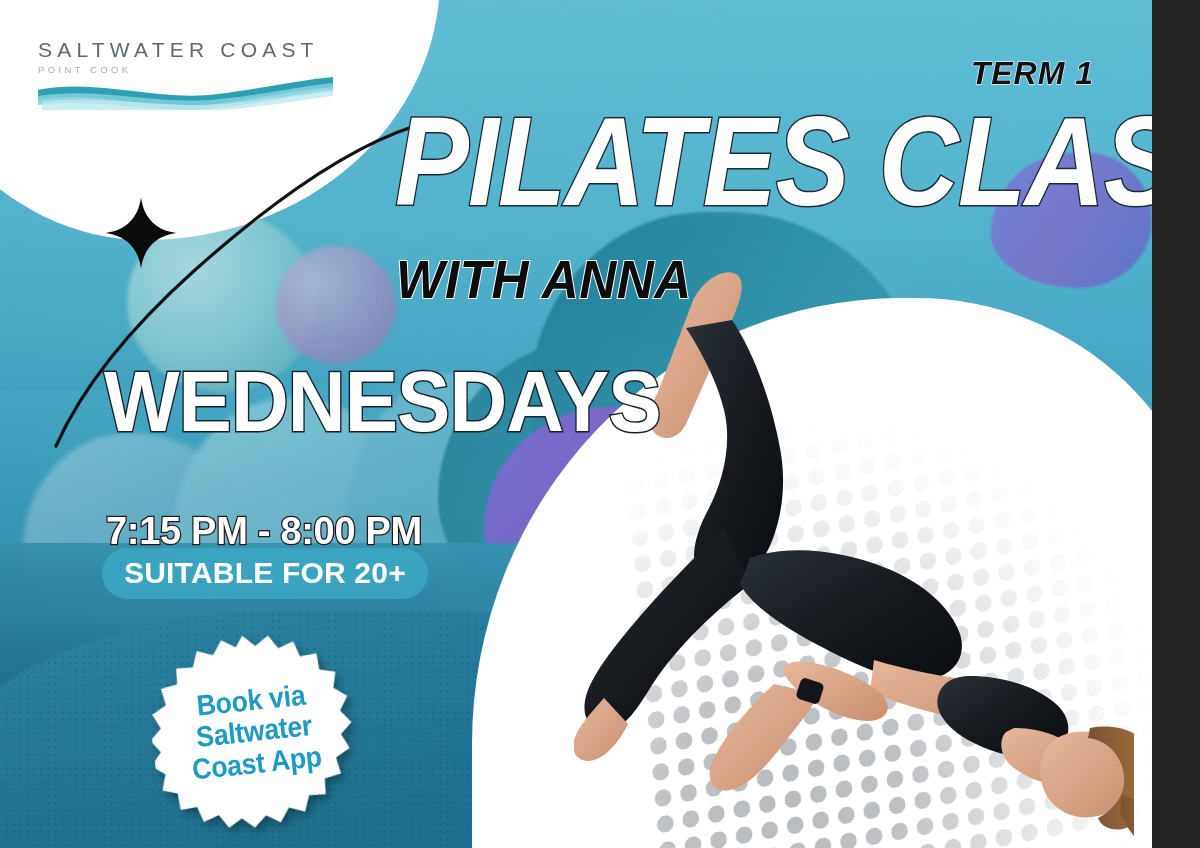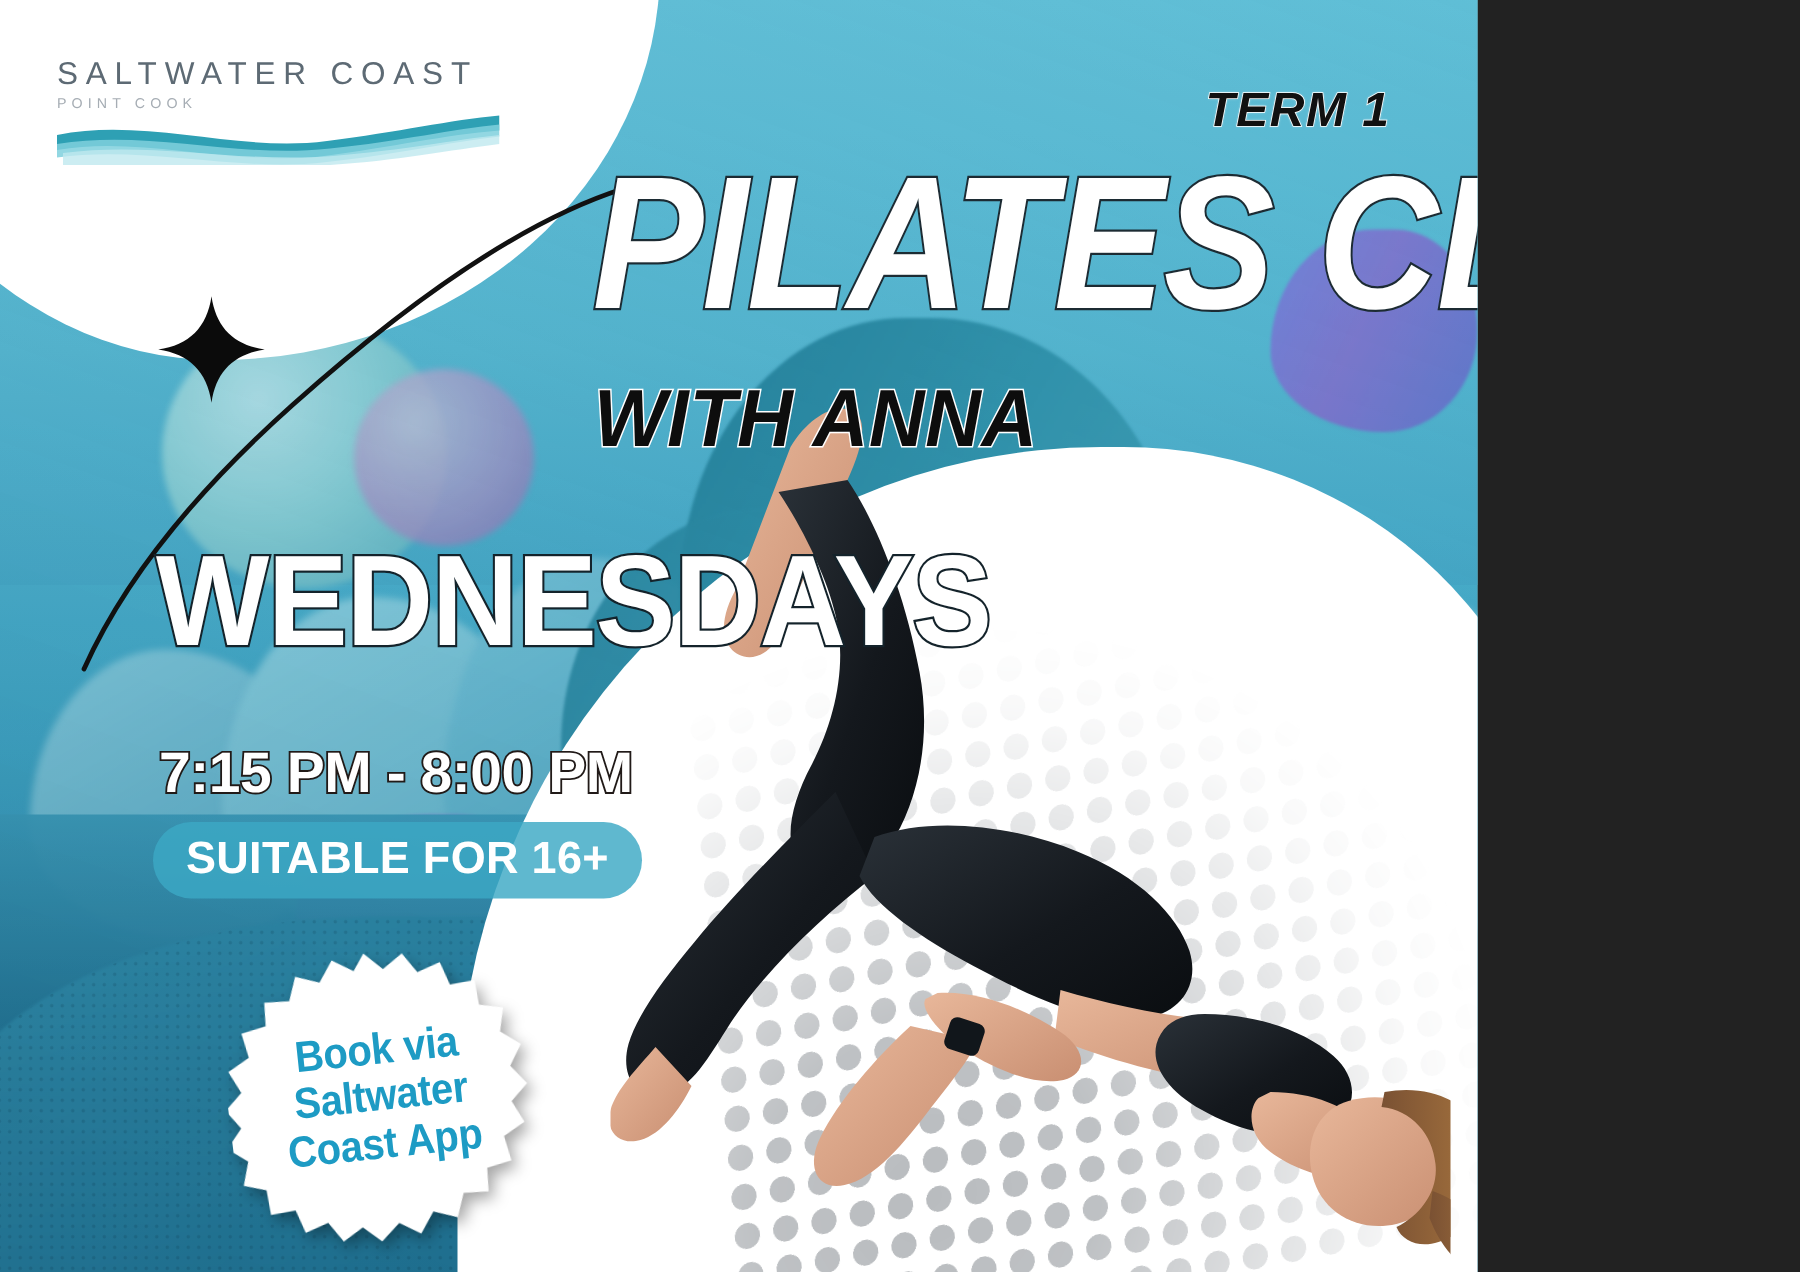--- a/index.html
+++ b/index.html
@@ -1,21 +1,21 @@
 <!DOCTYPE html>
 <html><head>
 <meta charset="utf-8">
 <style>
   * { margin:0; padding:0; box-sizing:border-box; }
   html,body{ background:#222; }
   body{ font-family:"Liberation Sans", sans-serif; }
 
   #poster{
     position:relative;
-    width:985px; height:848px;
+    width:1152px; height:848px;
     overflow:hidden;
     background:#6fc9dd;
   }
 
   
   .bg-base{
     position:absolute; inset:0;
     background:
       linear-gradient(180deg,#78cfe2 0%, #63c3da 38%, #4fb4cf 58%, #3f9fbe 76%, #2d87a8 100%);
   }
@@ -165,21 +165,21 @@
   }
   .dates{
     position:absolute; left:106px; top:459px;
     font-size:38px; font-weight:700; line-height:1;
     color:#1c1412; letter-spacing:-.3px;
     -webkit-text-stroke:2px #ffffff;
     paint-order:stroke fill;
     white-space:nowrap;
   }
   .times{
-    position:absolute; left:106px; top:497px;
+    position:absolute; left:106px; top:512px;
     font-size:38px; font-weight:700; line-height:1;
     color:#ffffff; letter-spacing:-.3px;
     -webkit-text-stroke:2.5px #211a18;
     paint-order:stroke fill;
     white-space:nowrap;
   }
   .age-pill{
     position:absolute; left:102px; top:548px;
     padding:8px 22px 9px;
     background:rgba(60,168,196,.82);
@@ -313,21 +313,21 @@
       <path d="M4 26 C64 18 120 33 184 28 C232 24 266 17 295 14 L295 20 C262 24 228 31 182 34 L4 34 Z" fill="#bfe8ef" opacity=".8"></path>
     </svg>
   </div>
 
   <div class="term">TERM 1</div>
   <div class="title">PILATES CLASS</div>
   <div class="subtitle">WITH ANNA</div>
 
   <div class="day">WEDNESDAYS</div>
   <div class="times">7:15 PM - 8:00 PM</div>
-  <div class="age-pill">SUITABLE FOR 16+</div>
+  <div class="age-pill">SUITABLE FOR 20+</div>
 
   <div style="position:absolute;left:152px;top:630px;width:204px;height:204px;">
     <svg class="badge" style="left:0;top:0;" viewBox="0 0 200 200">
       <path d="M100 2 L112 14 L126 5 L135 19 L151 14 L156 30 L173 29 L174 46 L190 50 L186 66 L199 76 L190 90 L200 103 L188 114 L195 129 L180 137 L183 154 L166 157 L165 173 L148 172 L142 188 L126 182 L116 196 L102 187 L89 198 L77 187 L63 195 L54 181 L38 186 L33 170 L16 171 L15 154 L0 149 L5 133 L-8 123 L3 110 L-6 97 L6 86 L-1 71 L14 63 L11 46 L28 43 L29 27 L46 28 L52 12 L68 18 L78 4 L92 13 Z" transform="translate(4 3) scale(0.96)" fill="#ffffff"></path>
     </svg>
     <div class="badge-text">
       <div class="badge-line">Book via</div>
       <div class="badge-line">Saltwater</div>
       <div class="badge-line">Coast App</div>
     </div>

